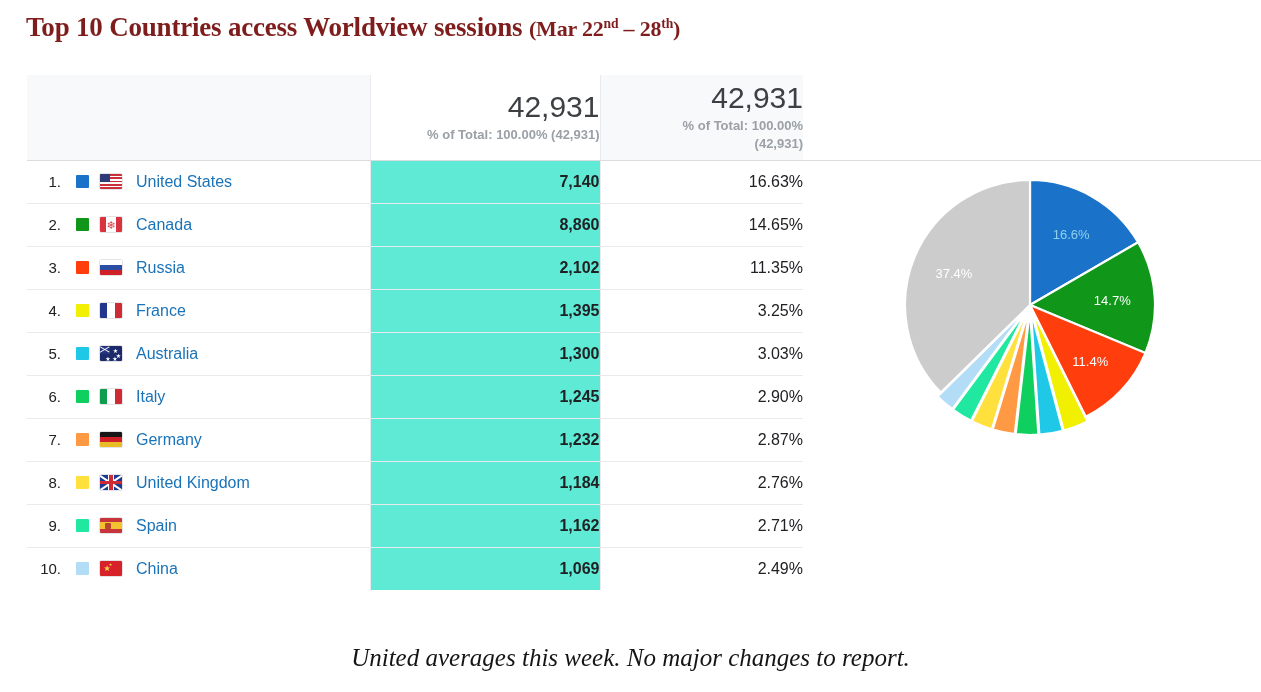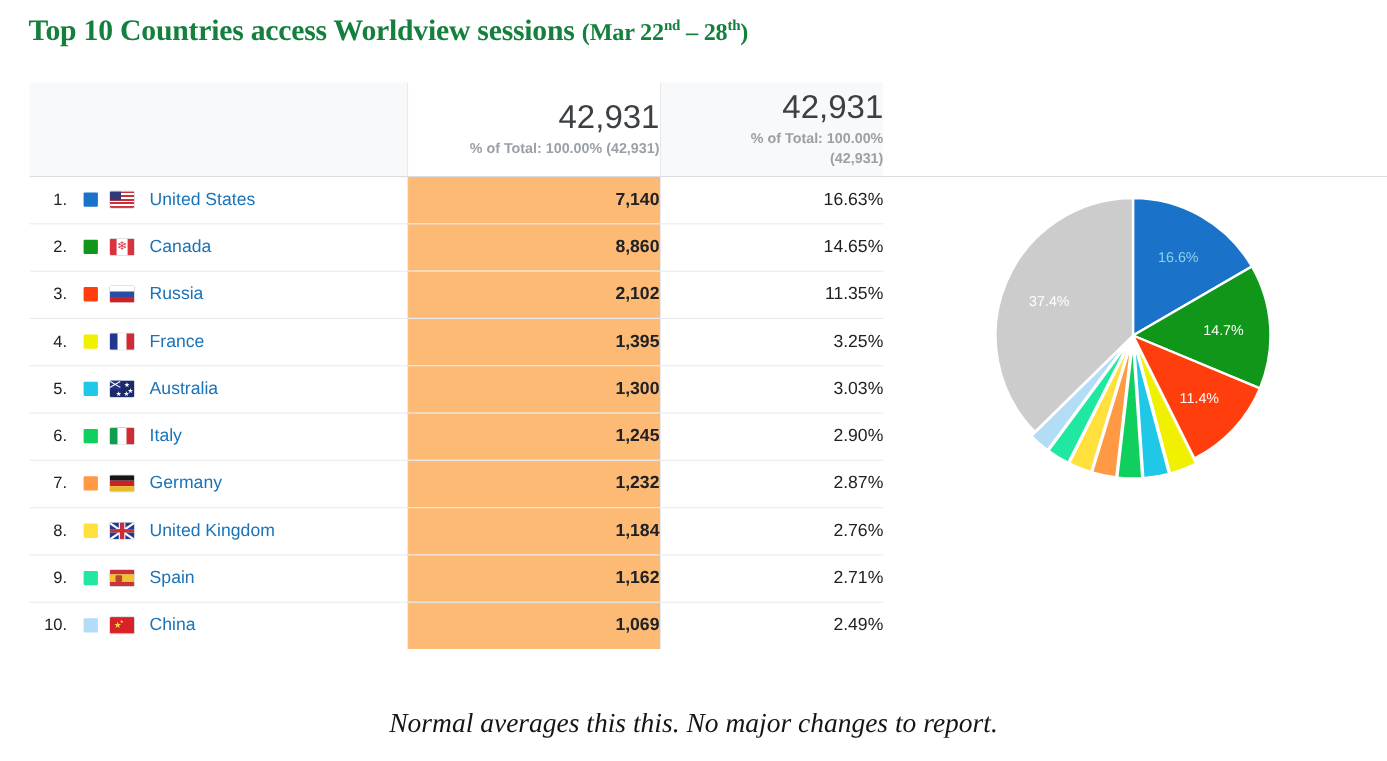--- a/index.html
+++ b/index.html
@@ -16,21 +16,21 @@
   }
 
   
   #report-title {
     position: absolute;
     left: 26px;
     top: 12px;
     font-family: "Liberation Serif", serif;
     font-weight: bold;
     font-size: 27px;
-    color: #15803d;
+    color: #7f1d1d;
     letter-spacing: -0.2px;
     white-space: nowrap;
   }
   #report-title .paren {
     font-size: 22px;
   }
   #report-title sup {
     font-size: 0.62em;
     vertical-align: super;
     line-height: 0;
@@ -110,21 +110,21 @@
   tbody tr { height: 43px; }
   tbody tr td { border-bottom: 1px solid #e8eaed; }
   tbody tr:last-child td { border-bottom: none; }
 
   td.c-country {
     background: #ffffff;
     border-right: 1px solid #e8eaed;
     padding-left: 8px;
   }
   td.c-value {
-    background: #fdba74;
+    background: #5eead4;
     border-right: 1px solid #e8eaed;
     text-align: right;
     padding-right: 14px;
     font-size: 16px;
     font-weight: bold;
     color: #202124;
   }
   td.c-pct {
     background: #ffffff;
     text-align: right;
@@ -474,13 +474,13 @@
       <path d="M 161.8865842637066 141.99871352157342 L 170.43 266.71 A 125 125 0 0 1 147.69 266.19 Z" fill="#0fd05e" stroke="#ffffff" stroke-width="2.2"></path>
       <path d="M 160.98732293364642 141.89637469555603 L 146.79 266.09 A 125 125 0 0 1 124.75 261.53 Z" fill="#ff9944" stroke="#ffffff" stroke-width="2.2"></path>
       <path d="M 160.14194505731032 141.64194267844255 L 123.91 261.27 A 125 125 0 0 1 103.82 253.24 Z" fill="#ffe03c" stroke="#ffffff" stroke-width="2.2"></path>
       <path d="M 159.37626192764768 141.25628929088342 L 103.06 252.85 A 125 125 0 0 1 84.98 241.71 Z" fill="#20e8a0" stroke="#ffffff" stroke-width="2.2"></path>
       <path d="M 158.7193535582926 140.77324249479312 L 84.33 241.23 A 125 125 0 0 1 69.58 228.41 Z" fill="#b3dcf7" stroke="#ffffff" stroke-width="2.2"></path>
       <path d="M 162 137 L 72.86 224.63 A 125 125 0 0 1 162.00 12.00 Z" fill="#cccccc" stroke="#ffffff" stroke-width="2.2"></path>
       <text x="85.9" y="110.1" text-anchor="middle" class="slice-label" fill="#ffffff">37.4%</text>
     </svg>
 </div>
 
-<div id="caption">Normal averages this this. No major changes to report.</div>
+<div id="caption">United averages this week. No major changes to report.</div>
 
 </body></html>

